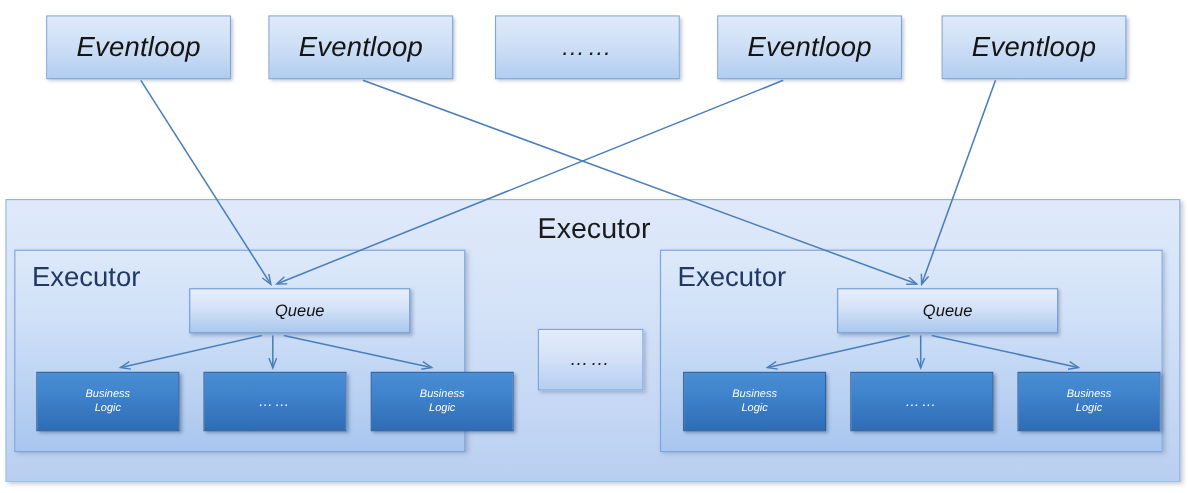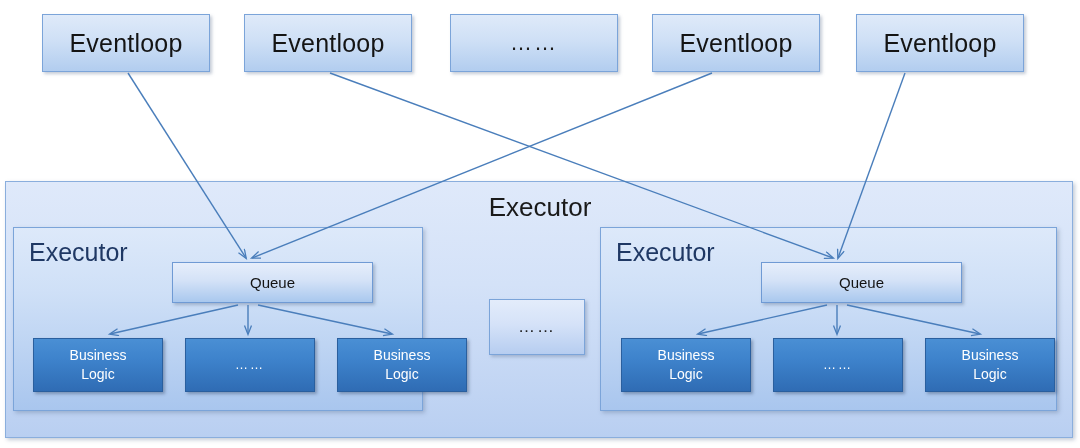--- a/index.html
+++ b/index.html
@@ -12,21 +12,21 @@
   }
   #canvas {
     position: relative;
     width: 1080px;
     height: 448px;
     background: #ffffff;
     overflow: hidden;
   }
 
   
-  .abs { position: absolute; box-sizing: border-box; }
+  .abs { position: absolute; box-sizing: border-box; font-style: italic; }
 
   
   .eventloop {
     background: linear-gradient(to bottom, #dfeaf9 0%, #cfe0f6 45%, #b2cdef 100%);
     border: 1px solid #7ba4d9;
     box-shadow: 2px 2px 3px rgba(90,110,140,0.35);
     display: flex;
     align-items: center;
     justify-content: center;
     color: #141414;
@@ -78,21 +78,21 @@
   
   .biz {
     background: linear-gradient(to bottom, #4a8fd4 0%, #3e83cc 38%, #2f6cb4 100%);
     border: 1px solid #2a5f9e;
     box-shadow: 2px 2px 3px rgba(60,80,110,0.45);
     display: flex;
     flex-direction: column;
     align-items: center;
     justify-content: center;
     color: #ffffff;
-    font-size: 14px;
+    font-size: 10px;
     line-height: 1.35;
   }
   .biz.dots { font-size: 13px; letter-spacing: 2px; }
 
   
   .mid-dots {
     background: linear-gradient(to bottom, #e3ecfb 0%, #d5e2f8 45%, #b6cdf0 100%);
     border: 1px solid #7ba4d9;
     box-shadow: 2px 2px 3px rgba(90,110,140,0.35);
     display: flex;

